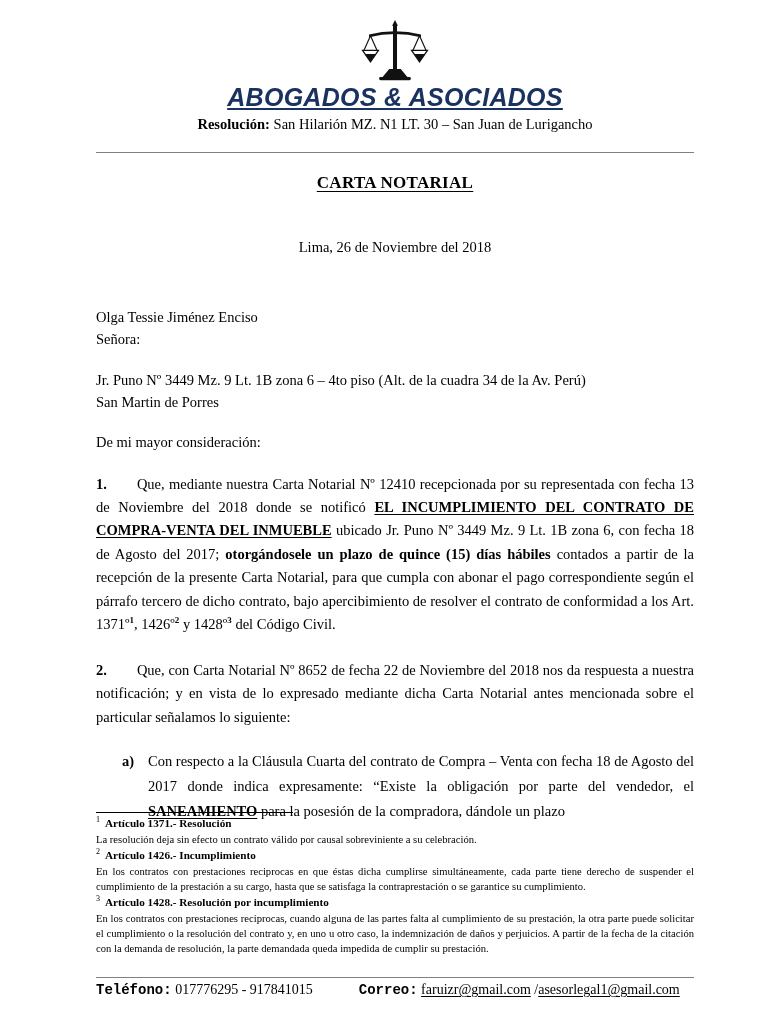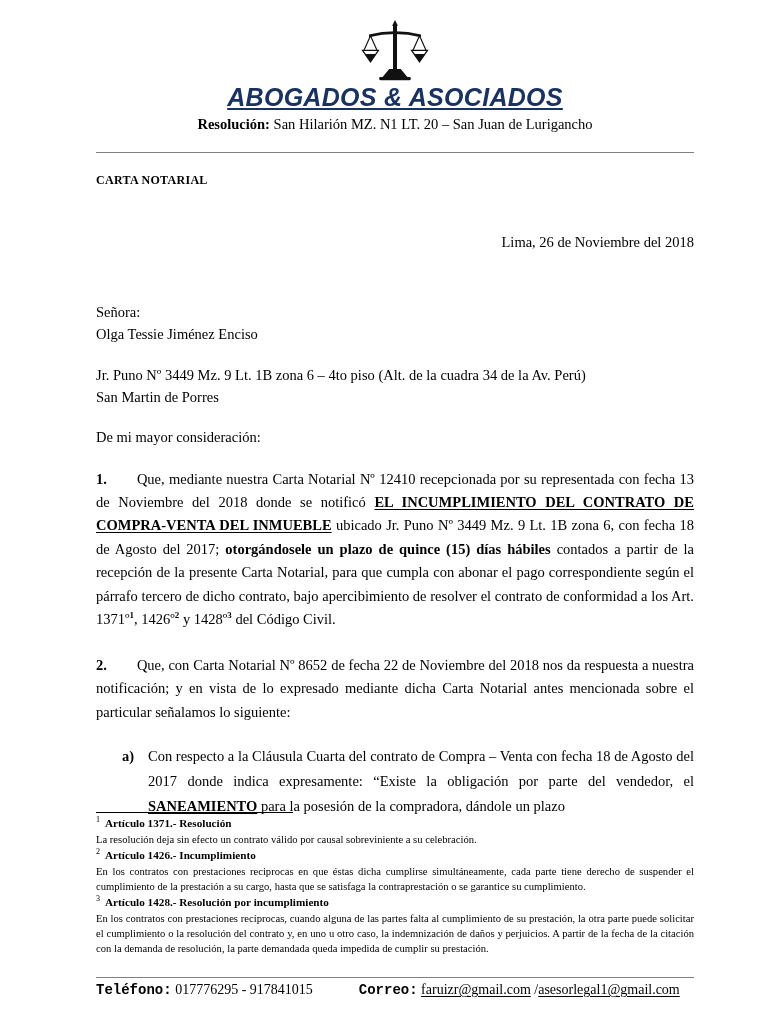--- a/index.html
+++ b/index.html
@@ -59,28 +59,30 @@
 
   .header-rule {
     border: none;
     border-top: 1.6px solid #808080;
     margin: 18px 0 0 0;
     width: 100%;
   }
 
   
   .doc-title {
-    font-weight: bold;
-    font-size: 12px;
+    text-align: center;
+    font-weight: bold;
+    font-size: 17px;
+    text-decoration: underline;
     text-underline-offset: 2.5px;
     margin: 20px 0 0 0;
     letter-spacing: 0.3px;
   }
   .date-line {
-    text-align: right;
+    text-align: center;
     font-size: 14.5px;
     margin: 46px 0 0 0;
   }
 
   
   .addressee {
     font-size: 14.5px;
     line-height: 1.55;
     margin: 50px 0 0 0;
   }
@@ -210,33 +212,33 @@
       <polygon points="76.4,47 91.6,47 84,58" fill="#111111"></polygon>
 
       <polygon points="32,80 68,80 58,68 42,68" fill="#111111"></polygon>
       <rect x="28" y="79" width="44" height="4.5" rx="2" fill="#111111"></rect>
     </svg>
 
     <div class="firm-name">ABOGADOS &amp; ASOCIADOS</div>
 
     <div class="address-line">
       <span class="lbl">Resolución:</span>
-      <span>San Hilarión MZ. N1 LT. 20 – San Juan de Lurigancho</span>
+      <span>San Hilarión MZ. N1 LT. 30 – San Juan de Lurigancho</span>
     </div>
   </div>
 
   <hr class="header-rule">
 
   <div class="doc-title">CARTA NOTARIAL</div>
   <div class="date-line">Lima, 26 de Noviembre del 2018</div>
 
   <div class="addressee">
     <div class="addressee-block">
+      <div>Olga Tessie Jiménez Enciso</div>
       <div>Señora:</div>
-      <div>Olga Tessie Jiménez Enciso</div>
     </div>
     <div class="addressee-block">
       <div>Jr. Puno Nº 3449 Mz. 9 Lt. 1B zona 6 – 4to piso (Alt. de la cuadra 34 de la Av. Perú)</div>
       <div>San Martin de Porres</div>
     </div>
   </div>
 
   <div class="greeting">De mi mayor consideración:</div>
 
   <p class="body-para">

